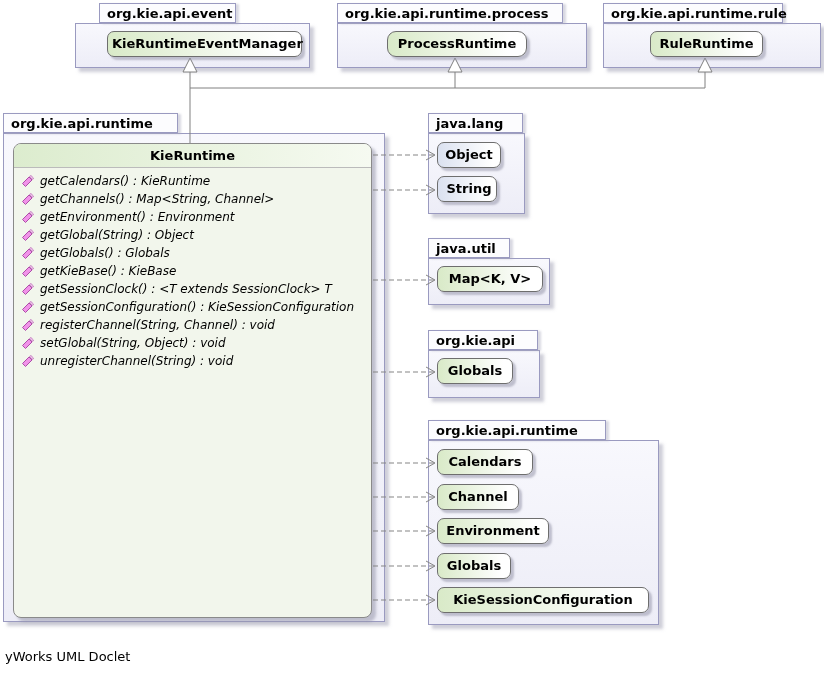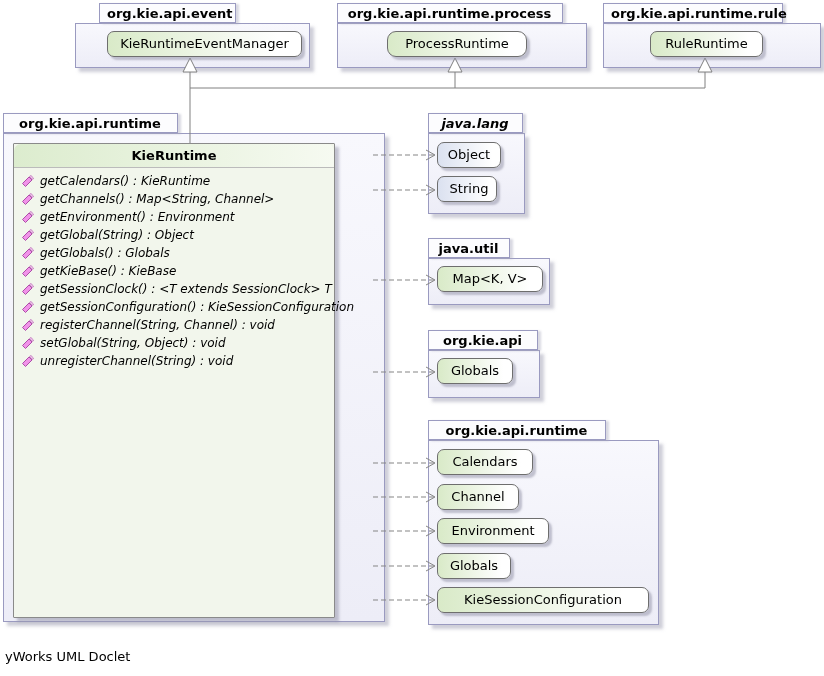--- a/index.html
+++ b/index.html
@@ -5,41 +5,40 @@
   html, body { margin:0; padding:0; background:#ffffff; }
   .canvas {
     position:relative; width:824px; height:676px; overflow:hidden;
     font-family:"DejaVu Sans","Liberation Sans",sans-serif; color:#000;
   }
   .pkg-tab {
     position:absolute; z-index:4; height:20px; line-height:19px;
     background:#fcfcfe; border:1px solid #9a9ac0; box-sizing:border-box;
     font-weight:bold; font-size:13px; padding:0 8px 16px 7px; white-space:nowrap;
     box-shadow:3px 1px 2px rgba(170,170,190,0.45);
-    text-align:center;
   }
   .pkg-body {
     position:absolute; z-index:1; box-sizing:border-box;
     background:linear-gradient(#f8f8fd,#ededf7);
     border:1px solid #9a9ac0;
     box-shadow:4px 4px 3px rgba(160,160,180,0.5);
   }
   .chip {
     position:absolute; z-index:4; height:26px; line-height:24px; box-sizing:border-box;
-    text-align:center; font-weight:normal; font-size:13px; white-space:nowrap;
+    text-align:center; font-weight:bold; font-size:13px; white-space:nowrap;
     border:1px solid #6e6e6e; border-radius:7px;
     background:linear-gradient(90deg,#d9eac8,#ffffff 88%);
     box-shadow:3px 3px 2px rgba(150,150,170,0.55);
     padding:0 4px;
   }
   .chip-blue { background:linear-gradient(90deg,#dbe1f0,#ffffff 88%); }
   .main-box {
-    position:absolute; left:13px; top:143px; width:322px; height:475px; z-index:2;
+    position:absolute; left:13px; top:143px; width:359px; height:475px; z-index:2;
     box-sizing:border-box; background:#f2f6ec;
-    border:1px solid #8a8a8a; border-radius:1px;
+    border:1px solid #8a8a8a; border-radius:8px;
     box-shadow:4px 4px 3px rgba(150,150,170,0.55);
   }
   .main-title {
     height:23px; line-height:23px; text-align:center;
     font-weight:bold; font-size:13px;
     background:linear-gradient(90deg,#dcecce,#f6faf1);
     border-bottom:1px solid #bbbbbb; border-radius:7px 7px 0 0;
   }
   .method-list { list-style:none; margin:4px 0 0 0; padding:0 0 0 6px; }
   .method-row {
@@ -199,21 +198,21 @@
           <span class="m-icon"><svg width="12" height="12" viewBox="0 0 12 12">
               <polygon points="0.5,8.5 7,2 10,5 3.5,11.5" fill="#f193e9" stroke="#ad4fa8" stroke-width="1"></polygon>
               <polygon points="7.6,1.4 10.6,4.4 11.5,3.1 8.9,0.5" fill="#fbd9f7" stroke="#ad4fa8" stroke-width="0.7"></polygon>
             </svg></span>
           <span class="m-text">unregisterChannel(String) : void</span>
         </li>
       </ul>
   </div>
 
   <div class="pkg-body" style="left:428px; top:133px; width:97px; height:81px;"></div>
-  <div class="pkg-tab" style="left:428px; top:113px; width:95px;font-style:italic;">java.lang</div>
+  <div class="pkg-tab" style="left:428px; top:113px; width:95px;">java.lang</div>
   <div class="chip chip-blue" style="left:437px; top:142px; width:64px;">Object</div>
   <div class="chip chip-blue" style="left:437px; top:176px; width:60px;padding-left:8px;">String</div>
 
   <div class="pkg-body" style="left:428px; top:258px; width:122px; height:47px;"></div>
   <div class="pkg-tab" style="left:428px; top:238px; width:82px;">java.util</div>
   <div class="chip" style="left:437px; top:266px; width:106px;">Map&lt;K, V&gt;</div>
 
   <div class="pkg-body" style="left:428px; top:350px; width:112px; height:48px;"></div>
   <div class="pkg-tab" style="left:428px; top:330px; width:110px;">org.kie.api</div>
   <div class="chip" style="left:437px; top:358px; width:76px;">Globals</div>

